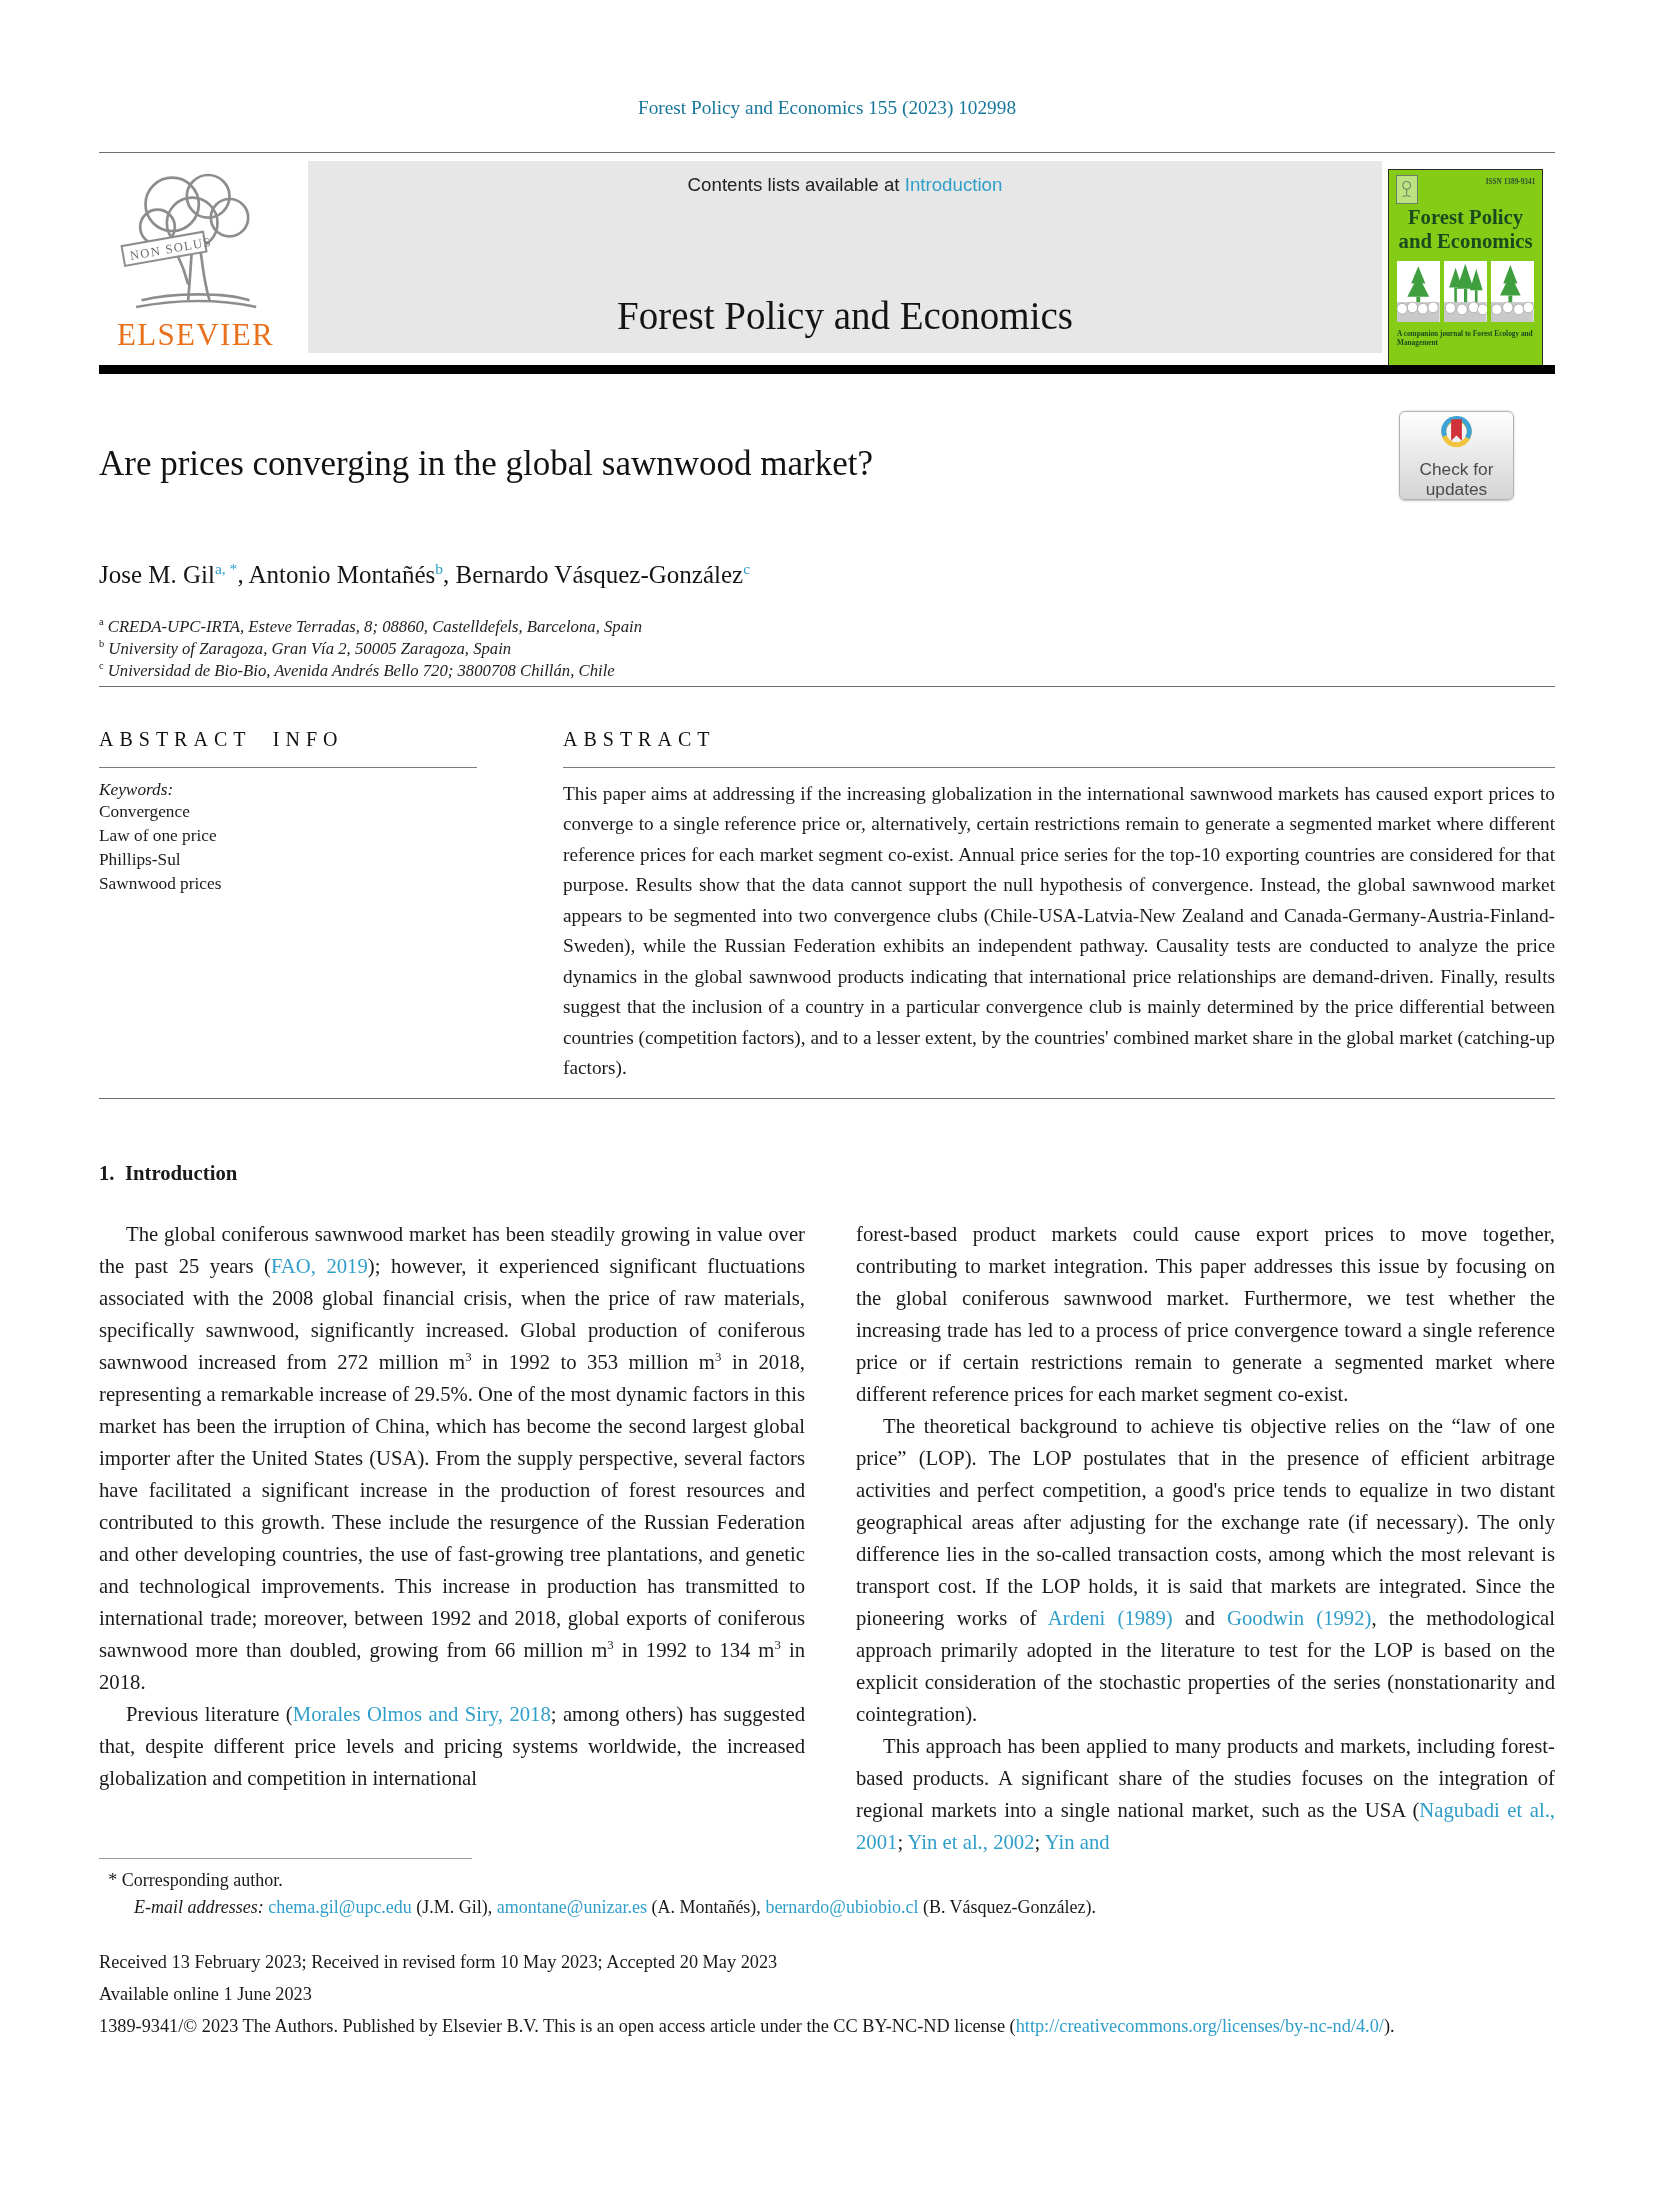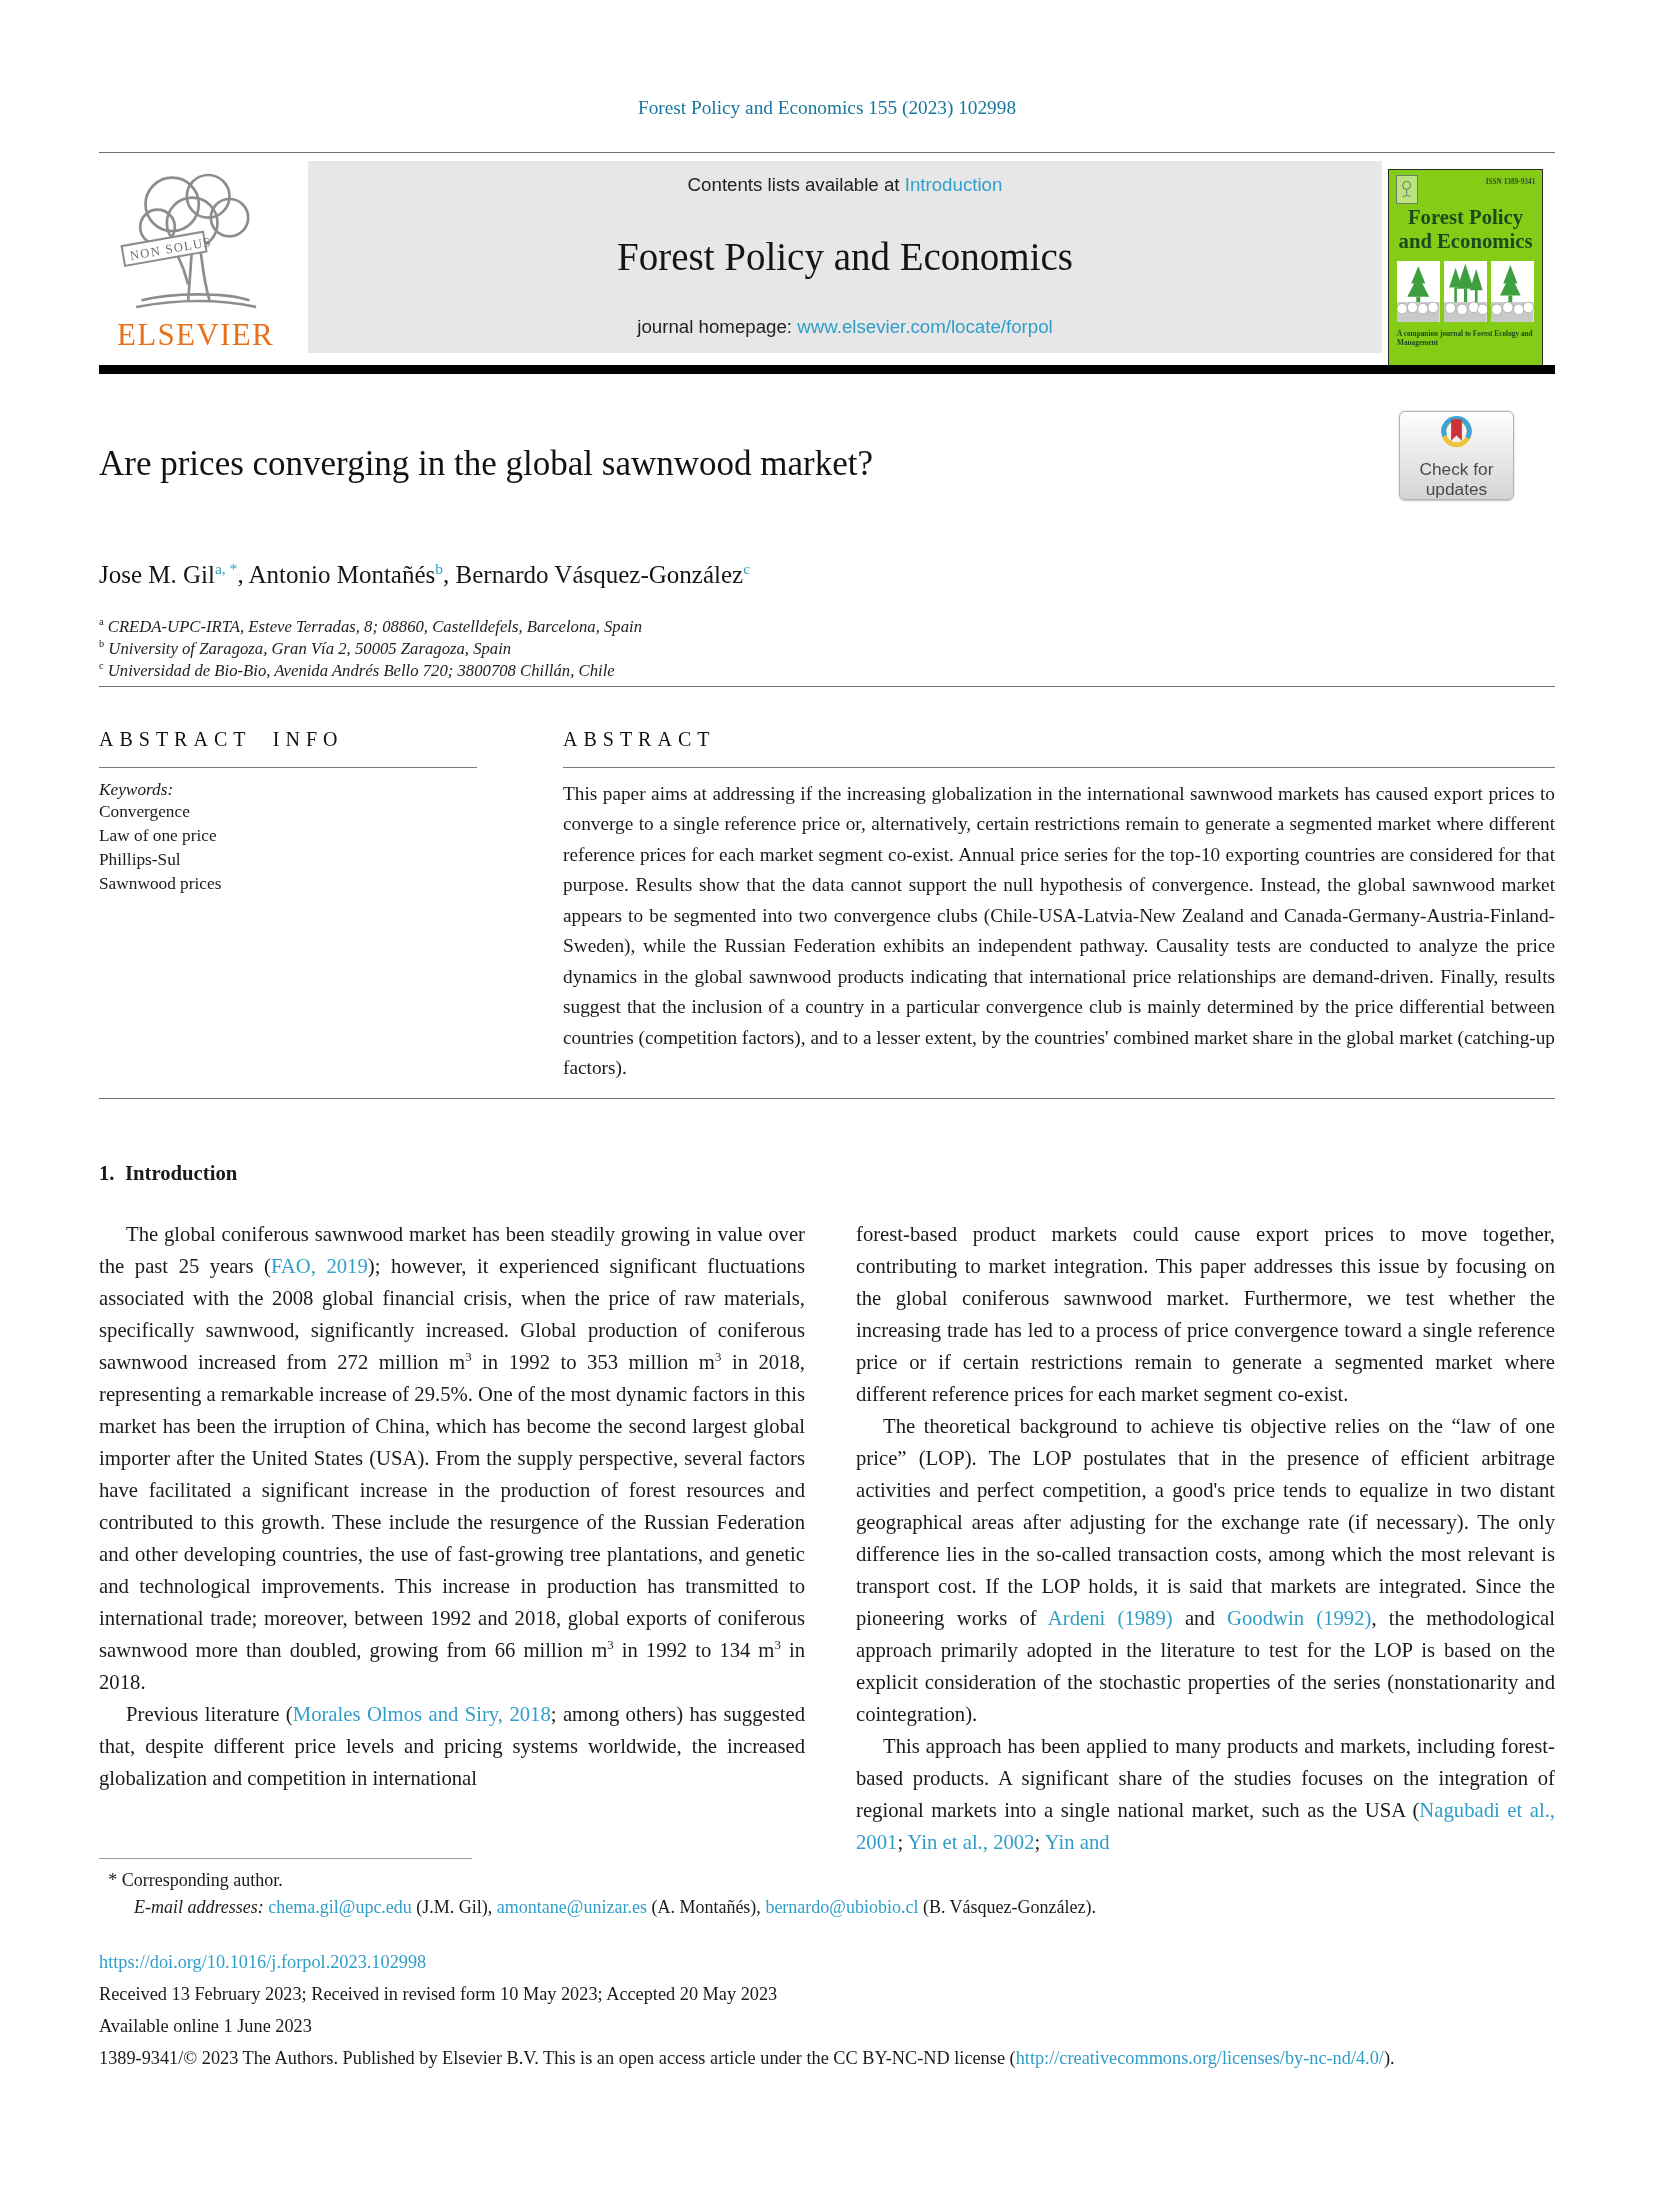--- a/index.html
+++ b/index.html
@@ -109,23 +109,20 @@
     </g>
   </svg>
   <div class="wordmark">ELSEVIER</div>
 </div>
 
 <div id="banner-box">
   <div class="contents-line sans">
     <span>Contents lists available at </span><span class="lnk">Introduction</span>
   </div>
   <div class="journal-title">Forest Policy and Economics</div>
-  <div class="homepage-line sans">
-    <span>journal homepage: </span><span class="lnk">www.elsevier.com/locate/forpol</span>
-  </div>
 </div>
 
 <div id="cover">
   <div class="mark">
     <svg width="13.3" height="18.7" viewBox="0 0 20 28">
         <g fill="none" stroke="#5f6f5f" stroke-width="1.4">
       <circle cx="10" cy="8" r="6"></circle>
           <path d="M10 14 L10 22"></path>
           <path d="M4 25 C8 23 12 23 16 25"></path>
         </g>
@@ -242,18 +239,17 @@
   <p class="p-ind"><span>This approach has been applied to many products and markets, including forest-based products. A significant share of the studies focuses on the integration of regional markets into a single national market, such as the USA (</span><span class="lnk">Nagubadi et al., 2001</span><span>; </span><span class="lnk">Yin et al., 2002</span><span>; </span><span class="lnk">Yin and</span></p>
 </div>
 
 <div id="footnote">
   <div class="fn-rule"></div>
   <div class="star">* Corresponding author.</div>
   <div class="emails"><span class="it">E-mail addresses: </span><span class="lnk">chema.gil@upc.edu</span><span> (J.M. Gil), </span><span class="lnk">amontane@unizar.es</span><span> (A. Montañés), </span><span class="lnk">bernardo@ubiobio.cl</span><span> (B. Vásquez-González).</span></div>
 </div>
 
 <div id="footer-block">
-  <span class="doi lnk">https://doi.org/10.1016/j.forpol.2023.102998</span>
   <div>Received 13 February 2023; Received in revised form 10 May 2023; Accepted 20 May 2023</div>
   <div>Available online 1 June 2023</div>
   <div><span>1389-9341/© 2023 The Authors. Published by Elsevier B.V. This is an open access article under the CC BY-NC-ND license (</span><span class="lnk">http://creativecommons.org/licenses/by-nc-nd/4.0/</span><span>).</span></div>
 </div>
 
 
 </body></html>

